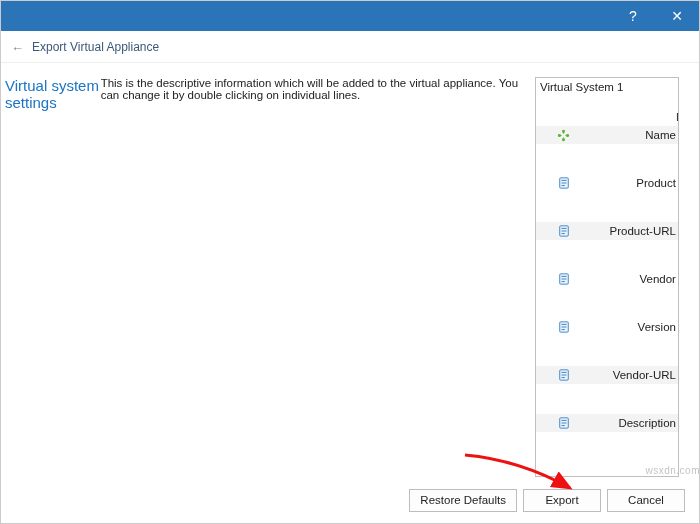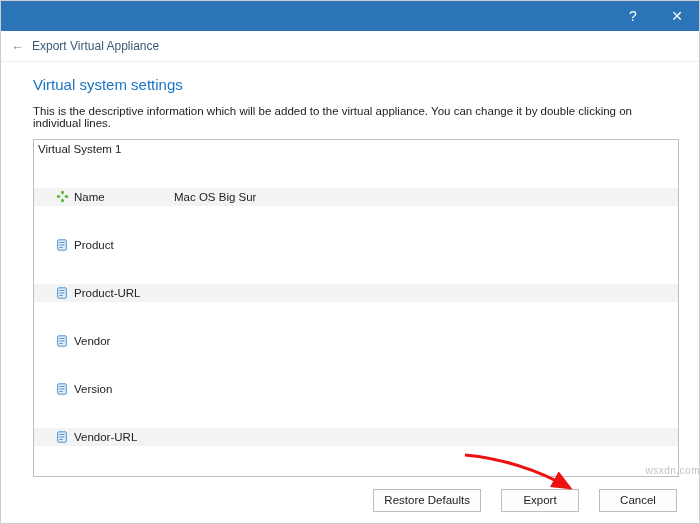--- a/index.html
+++ b/index.html
@@ -3,32 +3,32 @@
 <meta charset="utf-8">
 <style>
   * { box-sizing: border-box; margin: 0; padding: 0; }
   html, body { width: 700px; height: 524px; font-family: "Segoe UI", Arial, sans-serif; font-size: 12px; background: #fff; overflow: hidden; }
   .window { width: 700px; height: 524px; display: flex; flex-direction: column; border: 1px solid #ccc; }
   .titlebar { height: 30px; background: #2b74b8; display: flex; align-items: center; justify-content: flex-end; color: #fff; }
   .tb-btn { width: 44px; height: 30px; display: flex; align-items: center; justify-content: center; font-size: 14px; cursor: pointer; }
   .subheader { height: 32px; display: flex; align-items: center; padding: 0 10px; gap: 8px; color: #4a6a88; border-bottom: 1px solid #eee; }
   .back { color: #6a8aa8; font-size: 13px; cursor: default; }
   .subheader-title { font-size: 12px; color: #3a5a78; }
-  .content { flex: 1 1 auto; padding: 14px 20px 0 32px; display: flex; flex-direction: column; overflow: hidden; }
+  .content { flex: 1 1 auto; padding: 14px 20px 0 4px; display: flex; flex-direction: row; overflow: hidden; }
   .heading { color: #1a74c3; font-size: 15px; font-weight: 400; margin-bottom: 12px; }
   .desc { color: #222; font-size: 11.5px; margin-bottom: 10px; }
   .listbox { flex: 1 1 auto; border: 1px solid #bfbfbf; background: #fff; overflow: auto; }
-  .row { display: flex; align-items: center; height: 18px; font-size: 11.5px; }
+  .row { display: flex; align-items: center; height: 18px; font-size: 11.5px; text-align: right; }
   .row.sys { padding-left: 4px; color: #222; }
   .row.prop { padding-left: 20px; margin-top: 30px; }
   .row.alt { background: #f3f3f3; }
   .icon { width: 16px; height: 14px; display: flex; align-items: center; justify-content: center; margin-right: 4px; flex: 0 0 auto; }
   .label { width: 100px; flex: 0 0 auto; color: #222; }
   .value { flex: 1 1 auto; color: #222; }
-  .footer { flex: 0 0 auto; height: 46px; display: flex; align-items: center; justify-content: flex-end; padding: 0 22px; gap: 20px; }
+  .footer { flex: 0 0 auto; height: 46px; display: flex; align-items: center; justify-content: flex-end; padding: 0 14px; gap: 6px; }
   .btn { min-width: 78px; height: 23px; border: 1px solid #bdbdbd; background: #fdfdfd; font-size: 11.5px; color: #222; padding: 0 10px; cursor: pointer; }
   .btn.restore { min-width: 100px; }
   .watermark { position: absolute; right: 0; bottom: 48px; font-size: 10px; color: rgba(0,0,0,0.25); letter-spacing: 0.5px; pointer-events: none; }
   .arrow { position: absolute; pointer-events: none; }
   svg.clover path { fill:#5fb53b; }
   svg.doc rect { fill:#e8f2fb; stroke:#2e7cc2; stroke-width:1; }
   svg.doc line { stroke:#2e7cc2; stroke-width:1; }
 </style>
 </head>
 <body>

